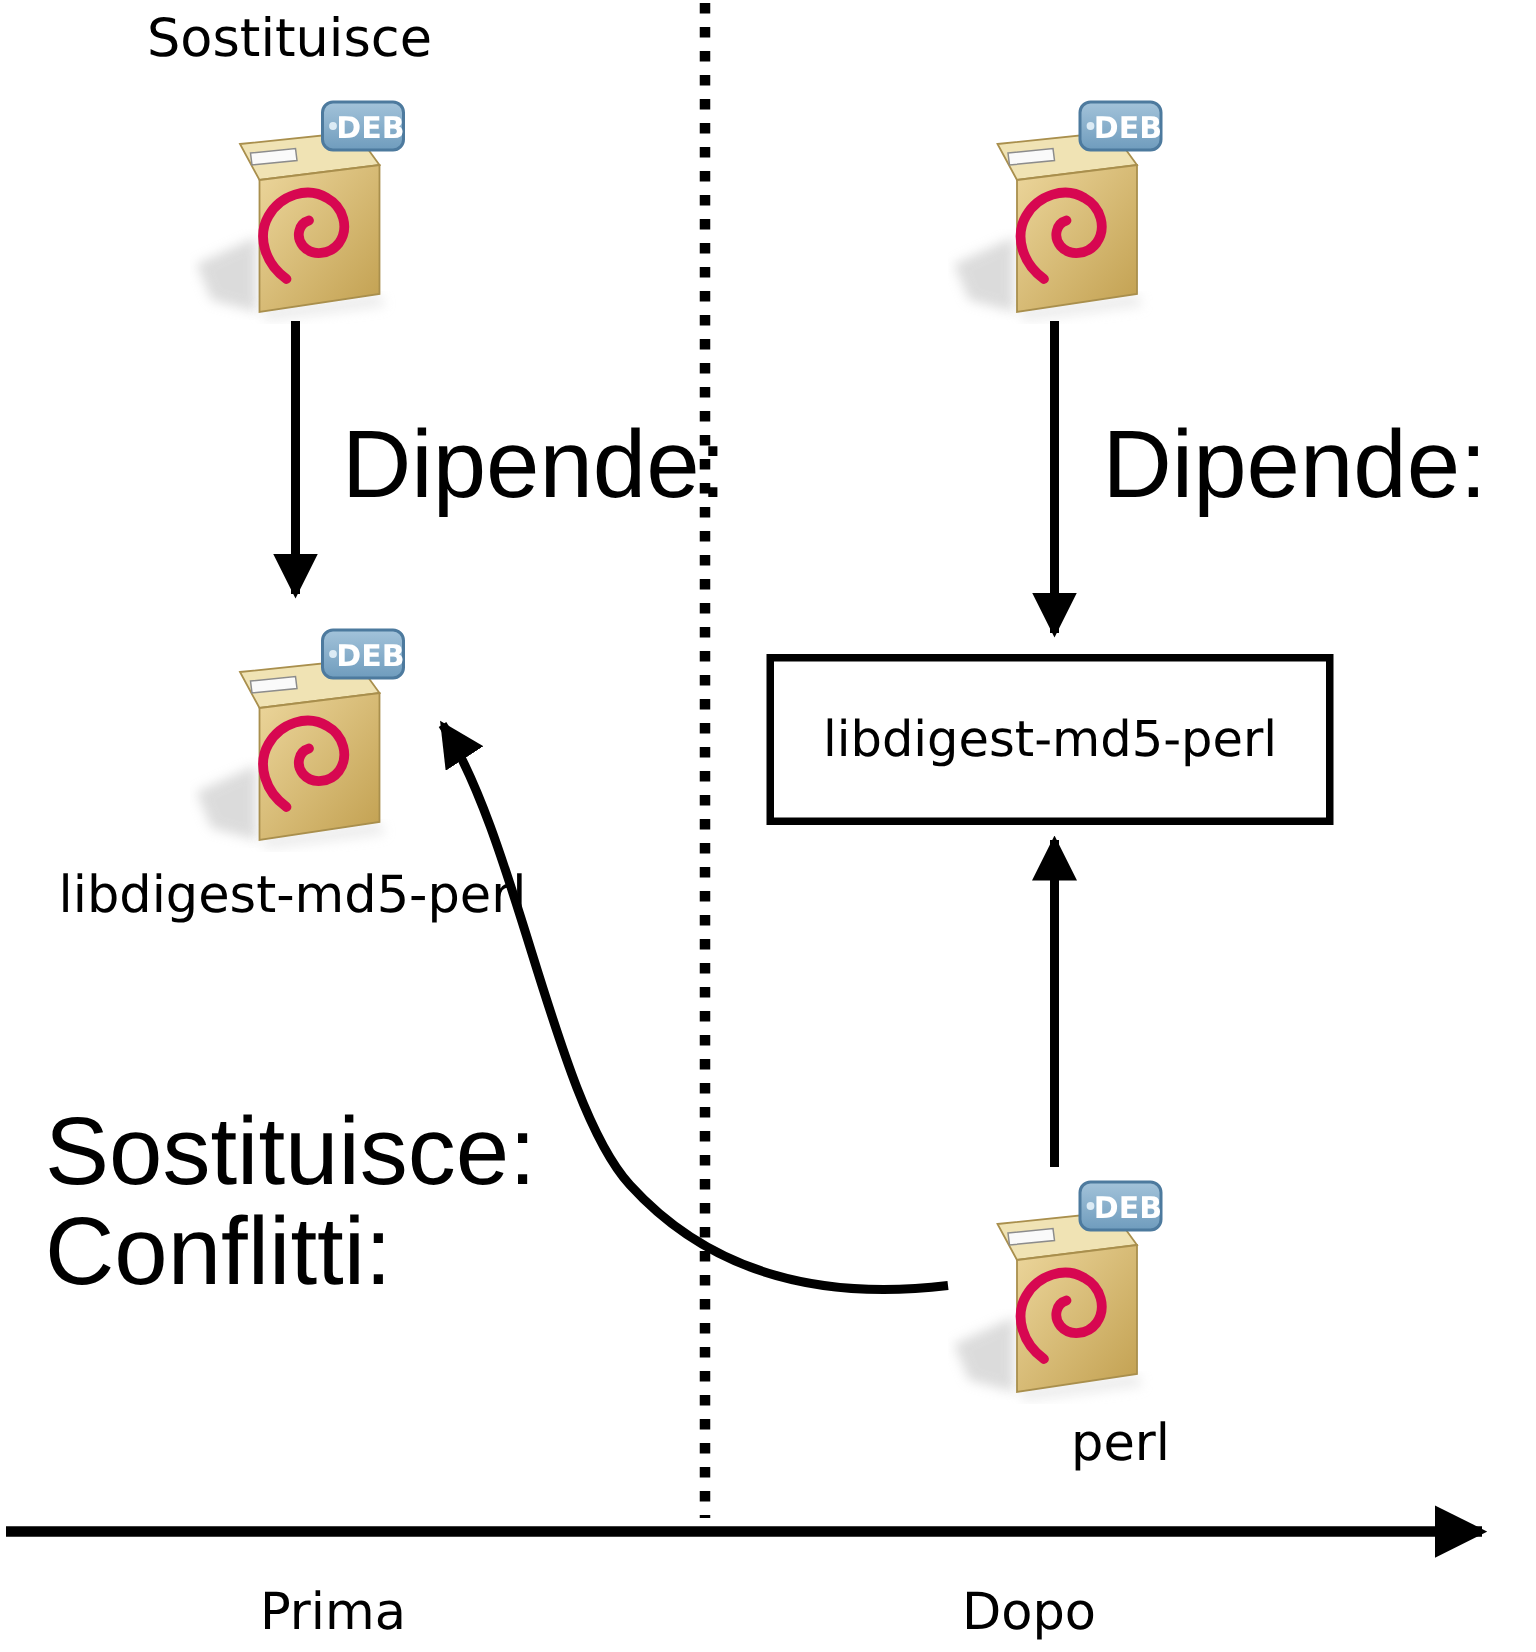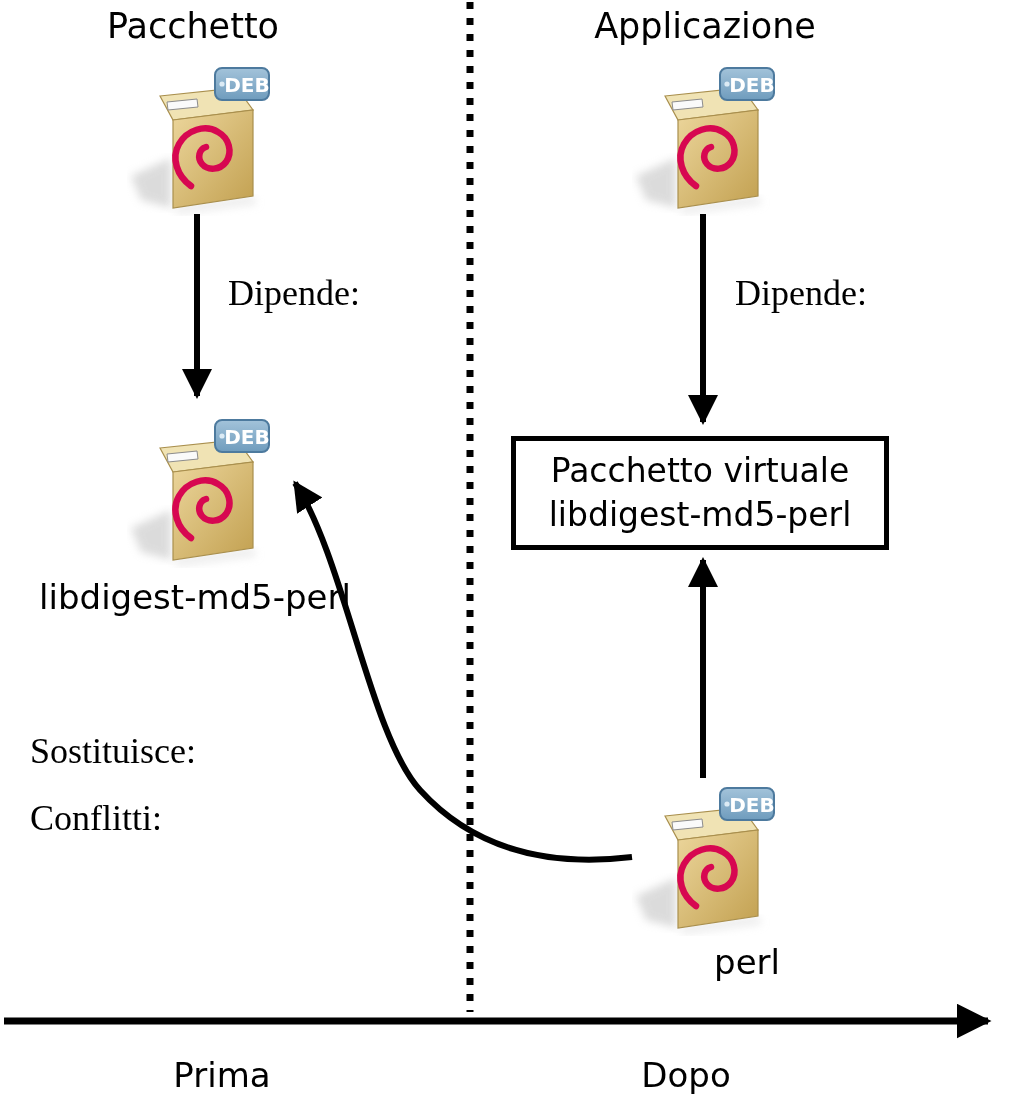--- a/index.html
+++ b/index.html
@@ -9,22 +9,22 @@
     background:#ffffff;
     font-family:"DejaVu Sans", sans-serif;
     overflow:hidden;
   }
   .abs{position:absolute;}
   .title{
     font-size:35px;color:#000;text-align:center;
     font-family:"DejaVu Sans", sans-serif;
   }
   .mono-label{
-    font-size:36px;color:#000;white-space:nowrap;
-    font-family:Liberation Serif, serif;
+    font-size:64px;color:#000;white-space:nowrap;
+    font-family:Liberation Sans, sans-serif;
   }
   .pkg-label{
     font-size:34px;color:#000;text-align:center;white-space:nowrap;
     font-family:"DejaVu Sans", sans-serif;
   }
   .virtual-box{
     left:511px;top:436px;width:368px;height:104px;
     border:5px solid #000;background:#fff;
     display:flex;flex-direction:column;justify-content:center;align-items:center;
     font-size:33px;line-height:44px;text-align:center;
@@ -71,22 +71,21 @@
                  C 104 80 108 94 101 104 C 95 112 83 113 77 106
                  C 72 100 74 91 81 89" fill="none" stroke="#d70751" stroke-width="6.5" stroke-linecap="round"></path>
 
         <rect x="90" y="10" width="54" height="32" rx="7" fill="url(#badgeGrad)" stroke="#4d7a9e" stroke-width="2"></rect>
         <circle cx="97" cy="26" r="2.6" fill="#dcebf5"></circle>
         <text x="122" y="34" text-anchor="middle" font-size="20" font-weight="bold" fill="#ffffff" font-family="DejaVu Sans, sans-serif">DEB</text>
       </symbol>
     </defs>
   </svg>
 
-  <div class="abs title" style="left:43px;top:6px;width:300px;">Pacchetto</div>
-  <div class="abs title" style="left:555px;top:6px;width:300px;">Applicazione</div>
+  <div class="abs title" style="left:43px;top:6px;width:300px;">Sostituisce</div>
 
   <svg class="abs" style="left:125px;top:58px;" width="150" height="160">
     <use href="#deb-package"></use>
   </svg>
   <svg class="abs" style="left:125px;top:410px;" width="150" height="160">
     <use href="#deb-package"></use>
   </svg>
   <svg class="abs" style="left:630px;top:58px;" width="150" height="160">
     <use href="#deb-package"></use>
   </svg>
@@ -111,20 +110,19 @@
 
   <div class="abs mono-label" style="left:228px;top:272px;">Dipende:</div>
   <div class="abs mono-label" style="left:735px;top:272px;">Dipende:</div>
   <div class="abs mono-label" style="left:30px;top:730px;">Sostituisce:</div>
   <div class="abs mono-label" style="left:30px;top:797px;">Conflitti:</div>
 
   <div class="abs pkg-label" style="left:10px;top:577px;width:370px;">libdigest-md5-perl</div>
   <div class="abs pkg-label" style="left:630px;top:942px;width:150px;text-align:right;">perl</div>
 
   <div class="abs virtual-box">
-    <div>Pacchetto virtuale</div>
     <div>libdigest-md5-perl</div>
   </div>
 
   <div class="abs tl-label" style="left:132px;top:1055px;width:180px;">Prima</div>
   <div class="abs tl-label" style="left:596px;top:1055px;width:180px;">Dopo</div>
 
 </div>
 
 </body></html>

